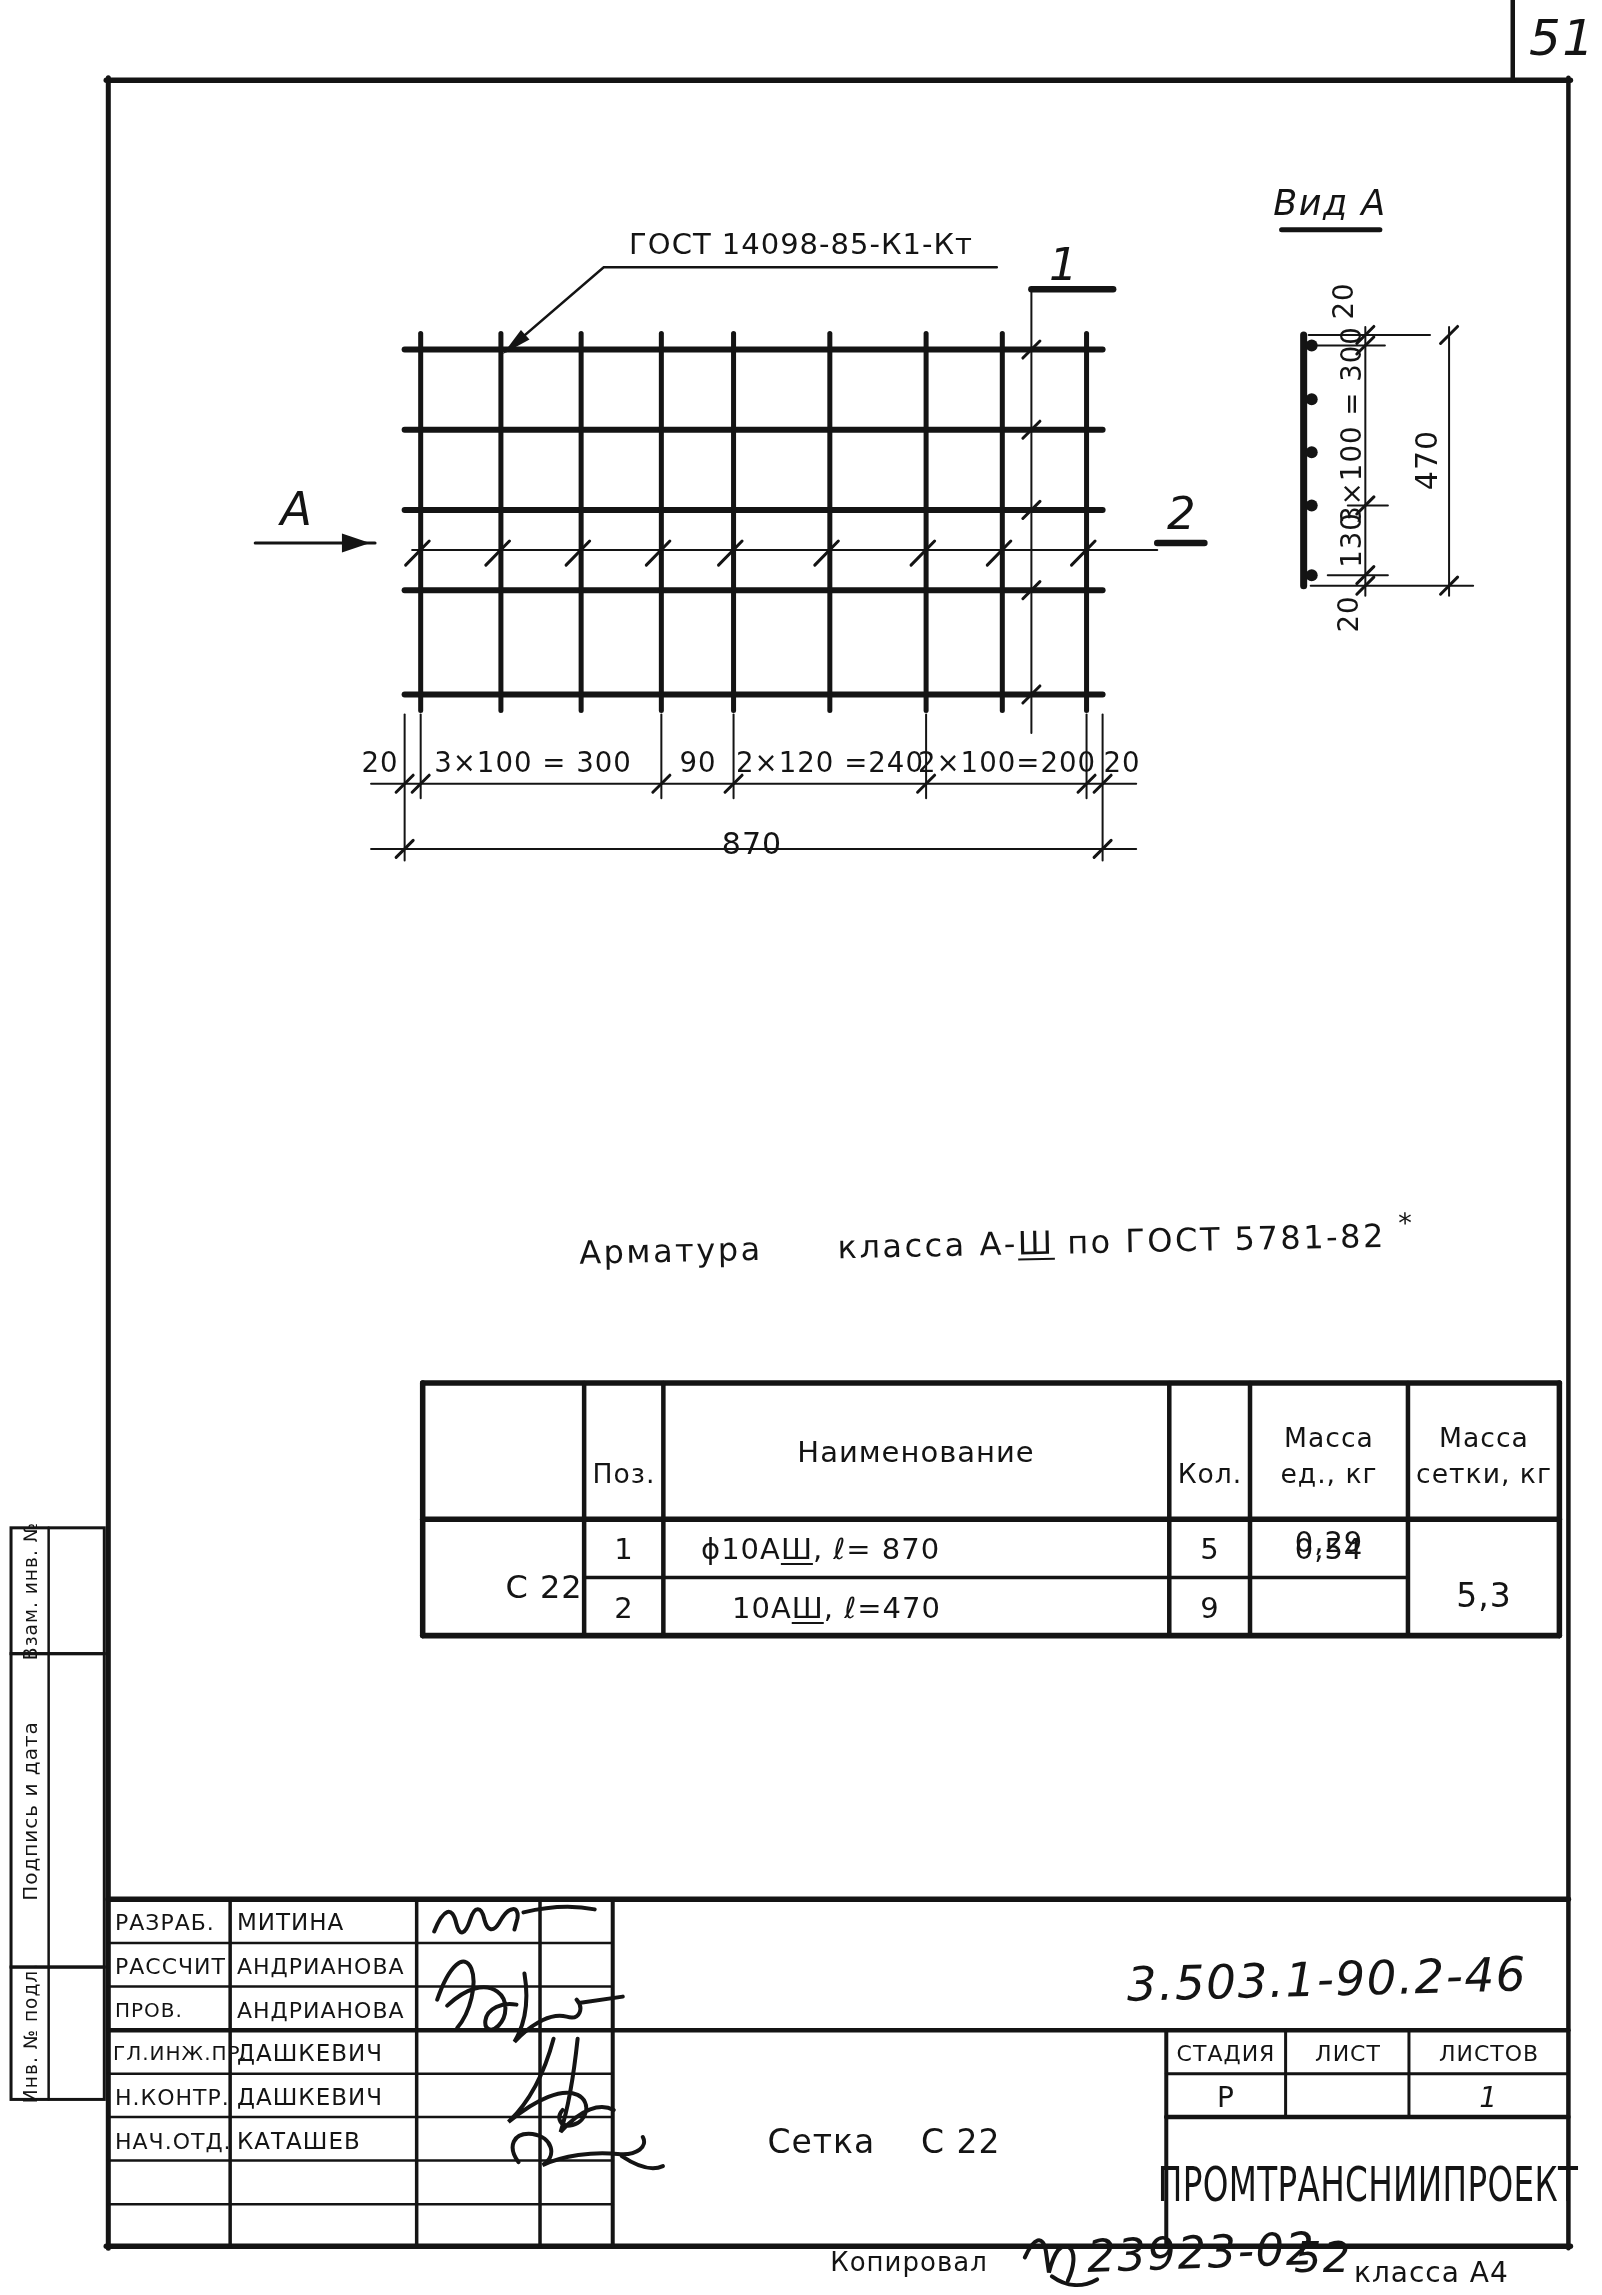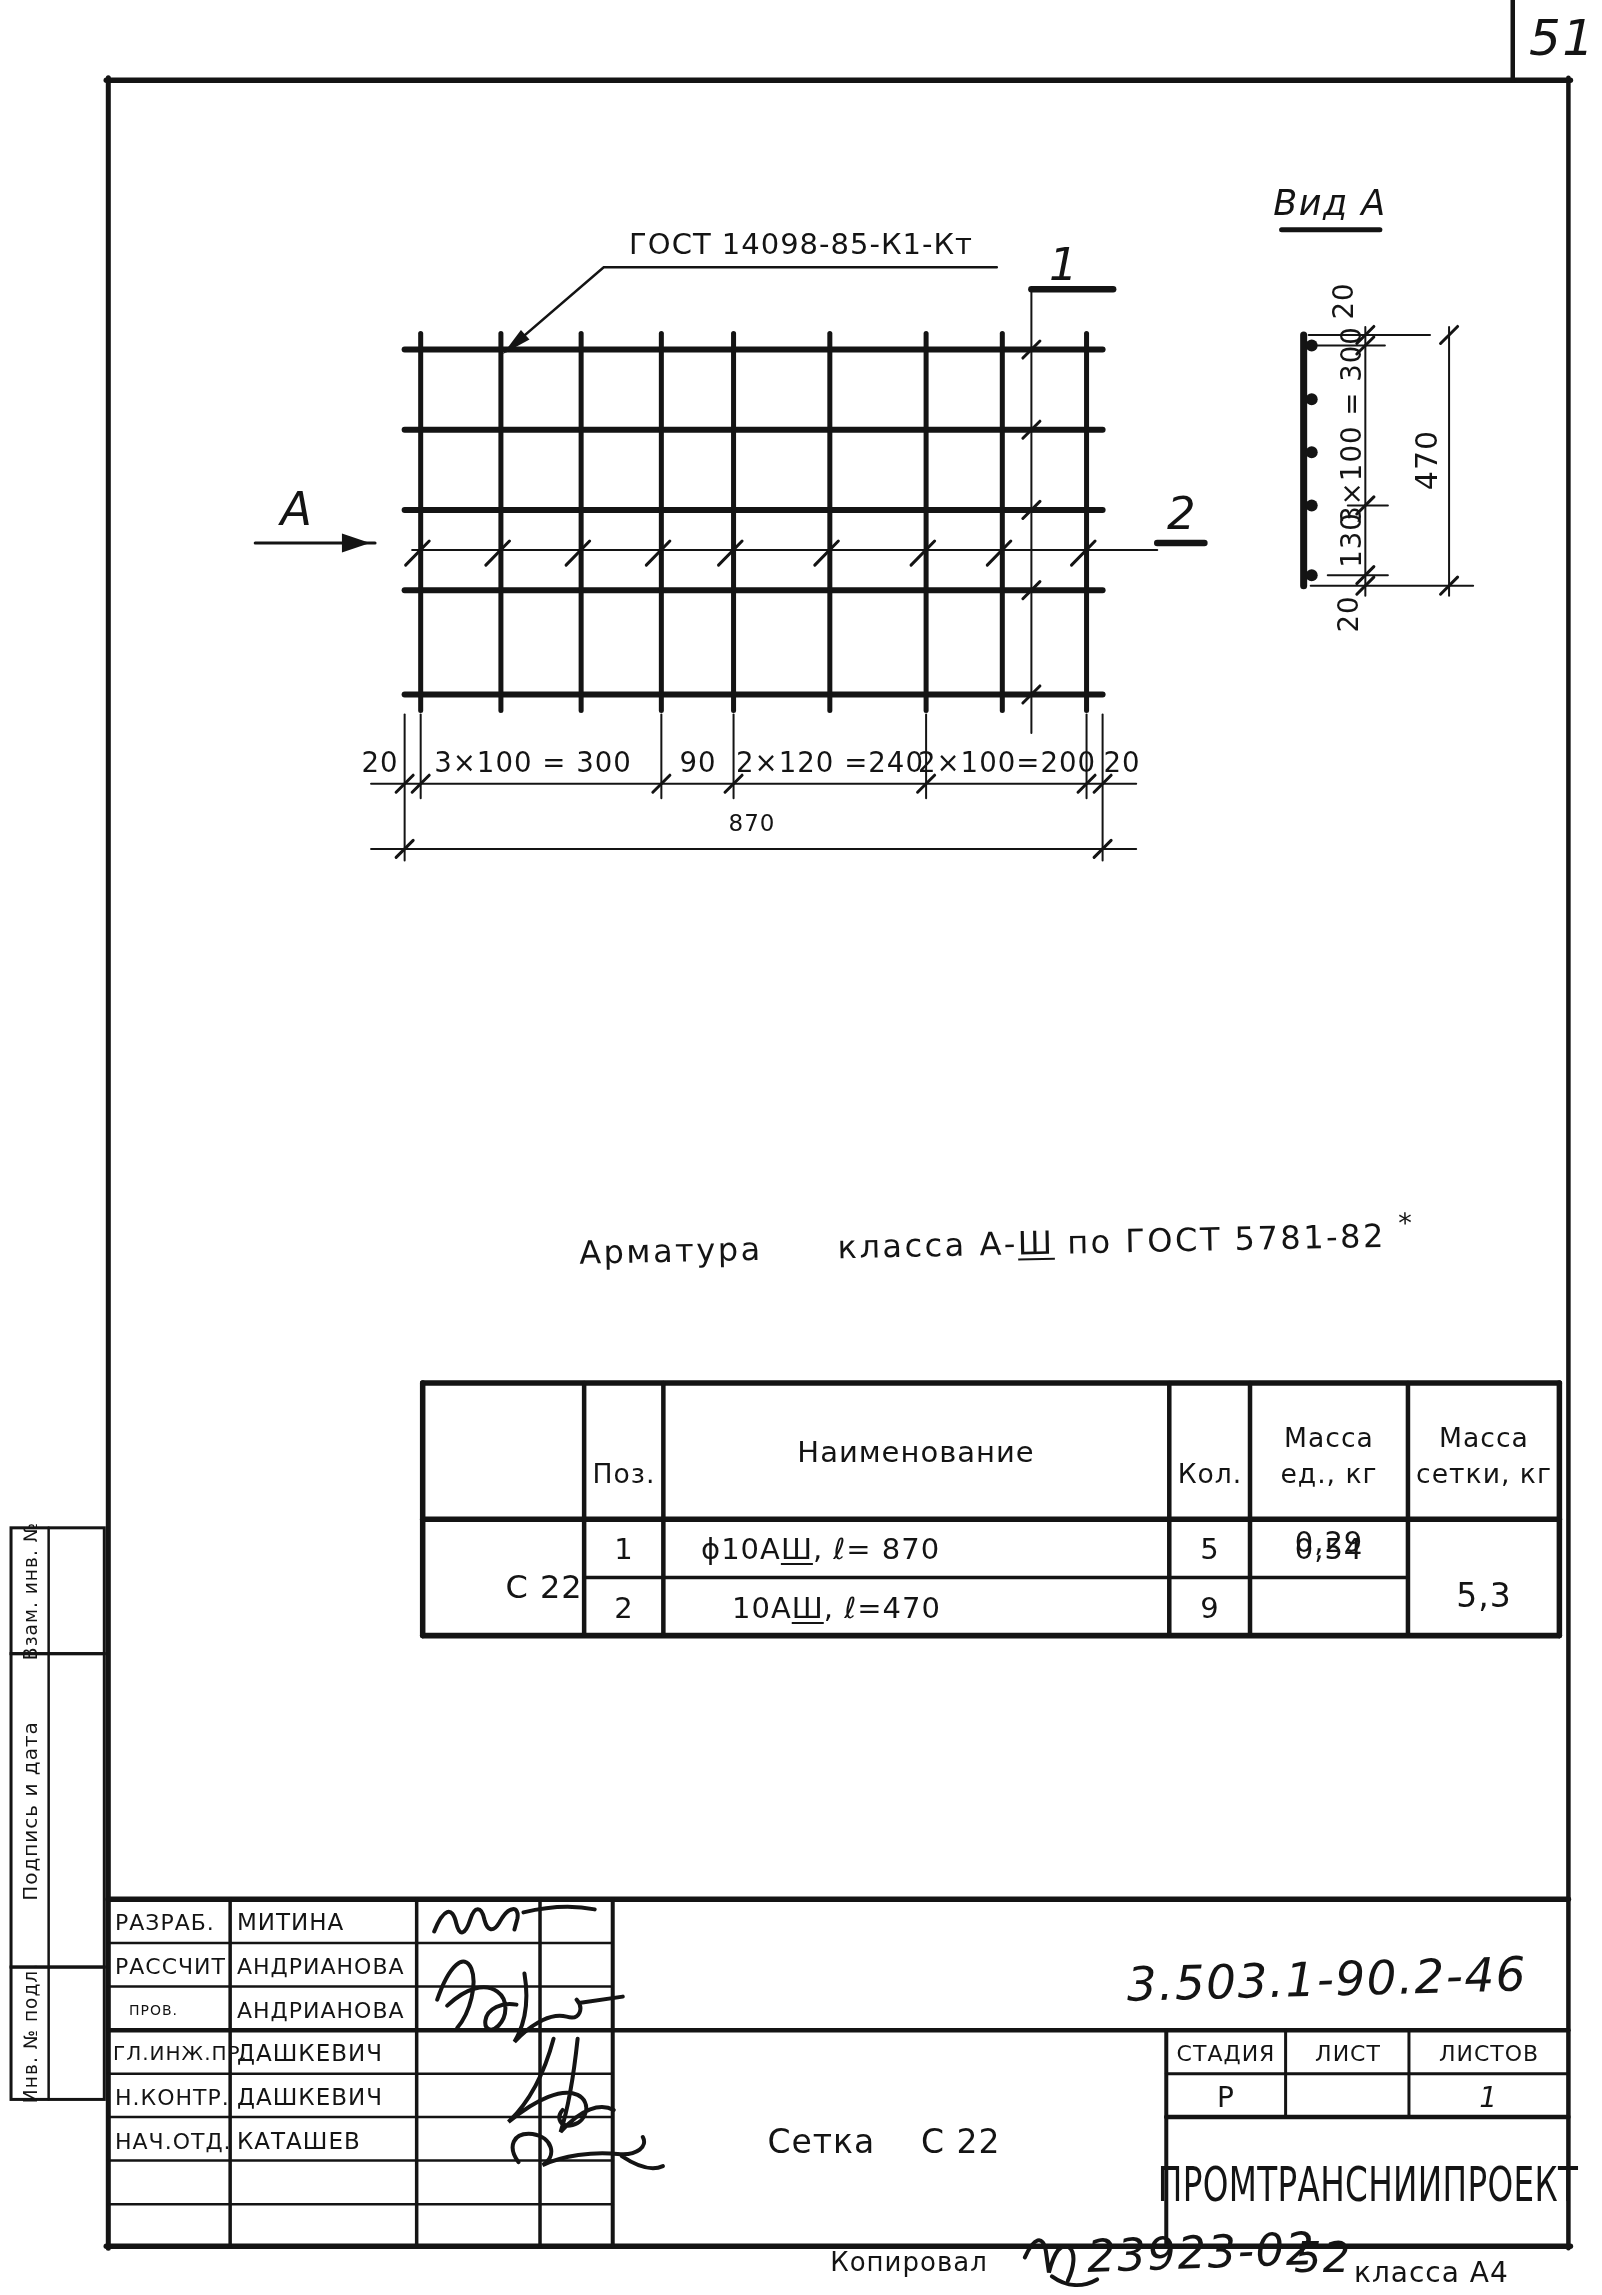--- a/index.html
+++ b/index.html
@@ -204,21 +204,21 @@
   <div class="cc script" style="left:297px; top:509px; font-size:46px;">А</div>
   <div class="cc script" style="left:1064px; top:264px; font-size:45px;">1</div>
   <div class="cc script" style="left:1182px; top:513px; font-size:45px;">2</div>
 
   <div class="cc hand" style="left:380px; top:762px; font-size:27.6px;">20</div>
   <div class="cc hand" style="left:533px; top:762px; font-size:27.6px;">3×100 = 300</div>
   <div class="cc hand" style="left:698px; top:762px; font-size:27.6px;">90</div>
   <div class="cc hand" style="left:830px; top:762px; font-size:27.6px;">2×120 =240</div>
   <div class="cc hand" style="left:1007px; top:762px; font-size:27.6px;">2×100=200</div>
   <div class="cc hand" style="left:1122px; top:762px; font-size:27.6px;">20</div>
-  <div class="cc hand" style="left:752px; top:823px; font-size:23px;">870</div>
+  <div class="cc hand" style="left:752px; top:843px; font-size:30px;">870</div>
 
   <div class="rot hand" style="left:1343px; top:301px; font-size:27.6px;">20</div>
   <div class="rot hand" style="left:1351px; top:425px; font-size:27.6px;">3×100 = 300</div>
   <div class="rot hand" style="left:1351px; top:540px; font-size:27.6px;">130</div>
   <div class="rot hand" style="left:1348px; top:614px; font-size:27.6px;">20</div>
   <div class="rot hand" style="left:1426px; top:460px; font-size:30px;">470</div>
 
   <div class="pos hand" style="left:579px; top:1216px; font-size:32px; letter-spacing:2.5px; white-space:nowrap; transform:rotate(-1.2deg);">
     <span>Арматура</span><span class="gap"></span><span>класса А-</span><span class="roman-iii">Ш</span>&nbsp;<span>по ГОСТ 5781-82</span>&nbsp;<span class="star">*</span>
   </div>
@@ -242,21 +242,21 @@
     <span>10А</span><span class="roman-iii">Ш</span><span>, ℓ=470</span>
   </div>
   <div class="cc hand" style="left:1210px; top:1608px; font-size:29px;">9</div>
   <div class="cc hand" style="left:1329px; top:1542px; font-size:29px;">0,29</div>
   <div class="cc hand" style="left:1484px; top:1595px; font-size:33px;">5,3</div>
 
   <div class="lc hand" style="left:115px; top:1922px; font-size:22px;">РАЗРАБ.</div>
   <div class="lc hand" style="left:237px; top:1922px; font-size:23px;">МИТИНА</div>
   <div class="lc hand" style="left:115px; top:1966px; font-size:22px;">РАССЧИТ</div>
   <div class="lc hand" style="left:237px; top:1966px; font-size:22px;">АНДРИАНОВА</div>
-  <div class="lc hand" style="left:115px; top:2010px; font-size:14px;margin-left:14px;">ПРОВ.</div>
+  <div class="lc hand" style="left:115px; top:2010px; font-size:20px;">ПРОВ.</div>
   <div class="lc hand" style="left:237px; top:2010px; font-size:22px;">АНДРИАНОВА</div>
   <div class="lc hand" style="left:113px; top:2053px; font-size:20px;">ГЛ.ИНЖ.ПР.</div>
   <div class="lc hand" style="left:237px; top:2053px; font-size:23px;">ДАШКЕВИЧ</div>
   <div class="lc hand" style="left:115px; top:2097px; font-size:22px;">Н.КОНТР.</div>
   <div class="lc hand" style="left:237px; top:2097px; font-size:23px;">ДАШКЕВИЧ</div>
   <div class="lc hand" style="left:115px; top:2141px; font-size:22px;">НАЧ.ОТД.</div>
   <div class="lc hand" style="left:237px; top:2141px; font-size:23px;text-align:center;">КАТАШЕВ</div>
 
   <div class="cc script" style="left:1327px; top:1979px; font-size:47px; transform:translate(-50%,-50%) rotate(-1.5deg);">3.503.1-90.2-46</div>
 

